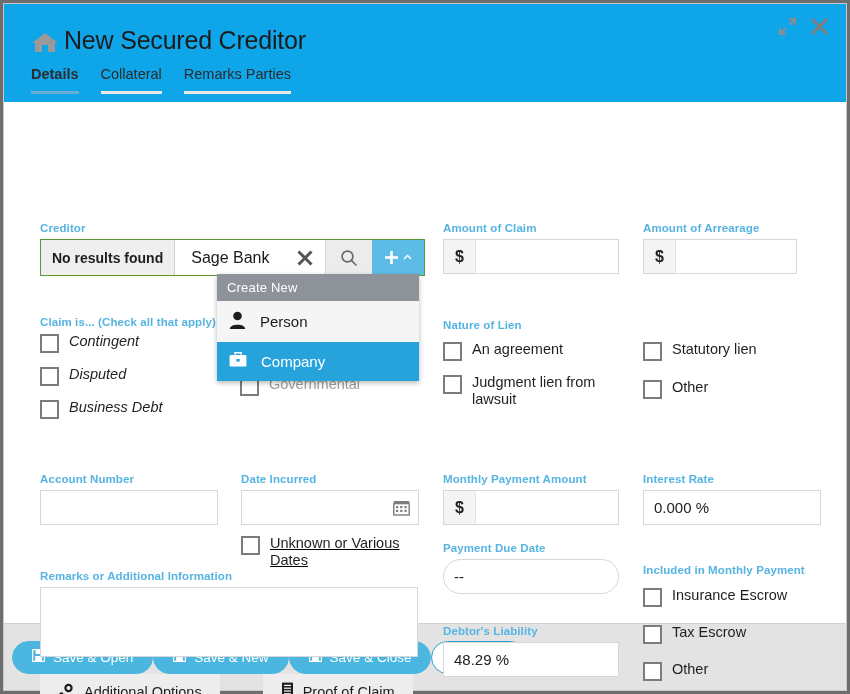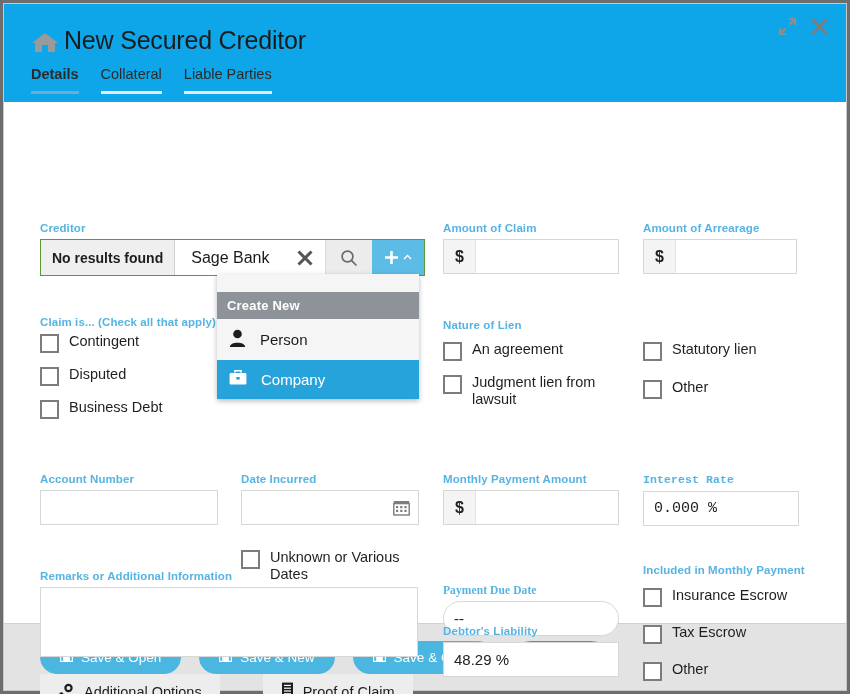--- a/index.html
+++ b/index.html
@@ -93,40 +93,40 @@
   .sw-add {
     width:52px; background:#5dbce6; display:flex; align-items:center; justify-content:center;
     gap:4px; cursor:pointer;
   }
   
   .dropdown {
     position:absolute; left:213px; top:172px; width:202px;
     background:#f5f5f5; box-shadow:0 2px 5px rgba(0,0,0,.28); z-index:40;
   }
   .dd-head {
-    background:#8d9398; color:#fff; font-weight:bold; font-size:13px;
-    padding:6px 10px; letter-spacing:0.2px;margin-top:18px;
+    background:#8d9398; color:#fff; font-weight:normal; font-size:13px;
+    padding:6px 10px; letter-spacing:0.2px;
   }
   .dd-item {
     display:flex; align-items:center; gap:14px;
     padding:10px 12px; font-size:15px; color:#1c1c1c; cursor:pointer;
   }
   .dd-item.sel { background:#27a3dc; color:#fff; }
   
   .remarks-box { border:1px solid #d7d7d7; height:70px; background:#fff; width:378px; }
   
   .gray-btn {
     background:#ededed; height:35px; display:inline-flex; align-items:center;
     gap:9px; padding:0 18px; font-size:14.5px; color:#1c1c1c; cursor:pointer;
     border:none;
   }
   
   .footer {
     flex:0 0 auto; height:67px; background:#e3e3e3;
-    display:flex; align-items:center; padding-left:36px; gap:18px;
+    display:flex; align-items:center; padding-left:8px; 
     border-top:1px solid #d2d2d2;
   }
   .pill {
     display:inline-flex; align-items:center; gap:8px;
     height:33px; padding:0 19px; border-radius:17px;
     background:#4bb7e0; color:#fff; font-size:13.5px; cursor:pointer;
     border:1px solid #4bb7e0; white-space:nowrap;
   }
   .pill.ghost { background:#fff; color:#2b9fd4; border:1px solid #2b9fd4; }
   .cal-ico { position:absolute; right:9px; top:9px; }
@@ -153,21 +153,21 @@
         <svg width="21" height="21" viewBox="0 0 21 21">
             <path d="M3 3 L18 18 M18 3 L3 18" stroke="#7d7d7d" stroke-width="3.1" fill="none"></path>
           </svg>
       </span>
     </div>
   </div>
 
   <div class="tabs">
     <div class="tab active">Details</div>
     <div class="tab">Collateral</div>
-    <div class="tab">Liable Parties</div>
+    <div class="tab">Remarks Parties</div>
   </div>
 
   <div class="content">
 
     <div style="position:absolute; left:36px; top:120px;">
       <span class="lbl">Creditor</span>
       <div class="search-widget">
         <div class="sw-noresults">No results found</div>
         <div class="sw-text">Sage Bank</div>
         <div class="sw-clear">
@@ -187,21 +187,21 @@
             </svg>
           <svg width="9" height="7" viewBox="0 0 9 7">
               <path d="M1 5 L4.5 1.6 L8 5" stroke="#fff" stroke-width="1.4" fill="none"></path>
             </svg>
         </div>
       </div>
     </div>
 
     <div style="position:absolute; left:36px; top:214px; width:185px;">
       <span class="lbl">Claim is... (Check all that apply)</span>
-      <div style="">
+      <div style="font-style:italic;">
         <div class="cbrow">
           <span class="cbox"></span>
           <span class="cblabel">Contingent</span>
         </div>
         <div class="cbrow">
           <span class="cbox"></span>
           <span class="cblabel">Disputed</span>
         </div>
         <div class="cbrow">
           <span class="cbox"></span>
@@ -297,35 +297,35 @@
                 <rect x="3" y="7" width="2.2" height="2.2"></rect>
                 <rect x="7.2" y="7" width="2.2" height="2.2"></rect>
                 <rect x="11.4" y="7" width="2.2" height="2.2"></rect>
                 <rect x="3" y="10.8" width="2.2" height="2.2"></rect>
                 <rect x="7.2" y="10.8" width="2.2" height="2.2"></rect>
                 <rect x="11.4" y="10.8" width="2.2" height="2.2"></rect>
               </g>
             </svg>
         </span>
       </div>
-      <div class="cbrow" style="margin-top:24px;">
+      <div class="cbrow" style="margin-top:10px;text-decoration:underline;">
         <span class="cbox"></span>
         <span class="cblabel" style="max-width:140px; display:inline-block;">Unknown or Various Dates</span>
       </div>
     </div>
 
     <div style="position:absolute; left:439px; top:371px; width:176px;">
       <span class="lbl">Monthly Payment Amount</span>
       <div class="money">
         <div class="sym">$</div>
         <div class="val"></div>
       </div>
     </div>
 
-    <div style="position:absolute; left:639px; top:371px; width:156px;font-family:Liberation Mono, monospace;">
+    <div style="position:absolute; left:639px; top:371px; width:178px;">
       <span class="lbl">Interest Rate</span>
       <div class="plain-box">0.000 %</div>
     </div>
 
     <div style="position:absolute; left:36px; top:468px;">
       <span class="lbl">Remarks or Additional Information</span>
       <div class="remarks-box"></div>
       <div style="margin-top:17px; display:flex; gap:43px;">
         <div class="gray-btn">
           <span>
@@ -346,21 +346,21 @@
                   <path d="M3 9 L10 9"></path>
                   <path d="M3 11.8 L10 11.8"></path>
                 </g>
               </svg>
           </span>
           <span>Proof of Claim</span>
         </div>
       </div>
     </div>
 
-    <div style="position:absolute; left:439px; top:482px; width:176px;font-family:Liberation Serif, serif;">
+    <div style="position:absolute; left:439px; top:440px; width:176px;">
       <span class="lbl">Payment Due Date</span>
       <div class="plain-box rounded">--</div>
     </div>
 
     <div style="position:absolute; left:439px; top:523px; width:176px;">
       <span class="lbl">Debtor's Liability</span>
       <div class="plain-box">48.29 %</div>
     </div>
 
     <div style="position:absolute; left:639px; top:462px;">

